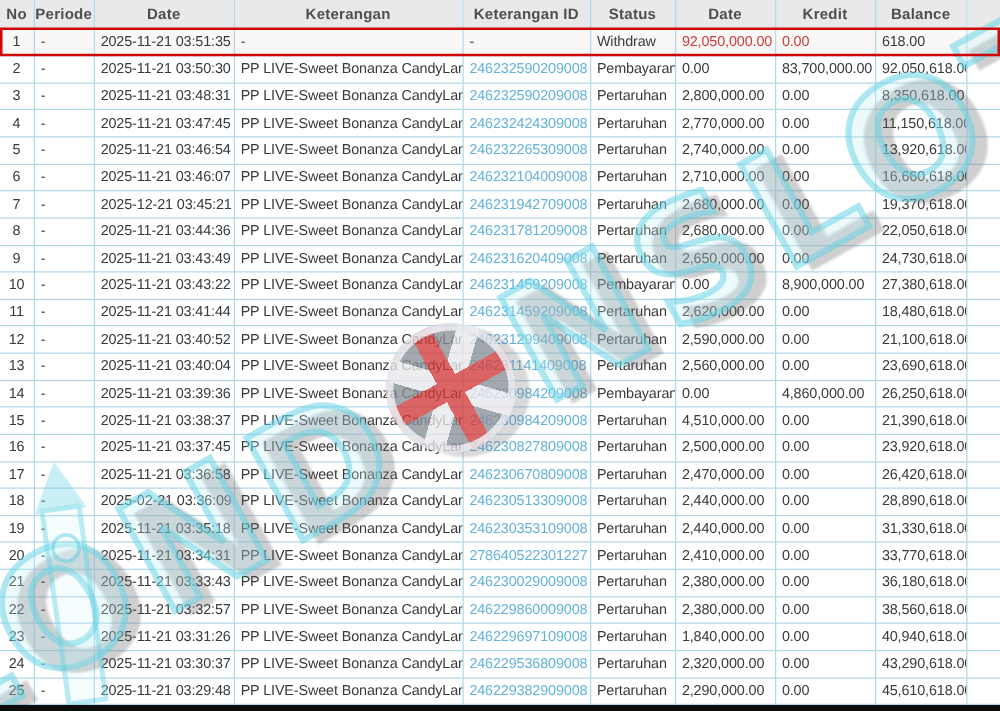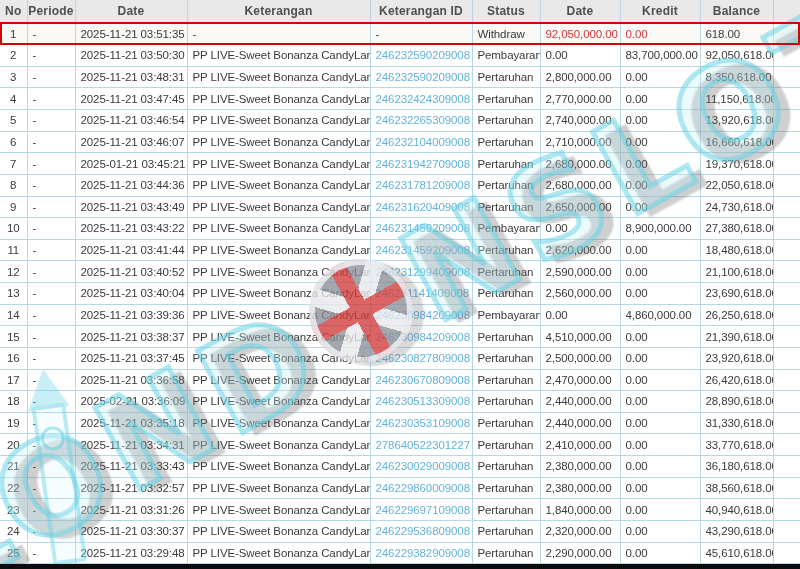--- a/index.html
+++ b/index.html
@@ -161,21 +161,21 @@
           <td><a class="id-link">246232104009008</a></td>
           <td>Pertaruhan</td>
           <td>2,710,000.00</td>
           <td>0.00</td>
           <td>16,660,618.00</td>
           <td>-</td>
         </tr>
         <tr>
           <td class="c-no">7</td>
           <td>-</td>
-          <td>2025-01-21 03:45:21</td>
+          <td>2025-12-21 03:45:21</td>
           <td>PP LIVE-Sweet Bonanza CandyLand</td>
           <td><a class="id-link">246231942709008</a></td>
           <td>Pertaruhan</td>
           <td>2,680,000.00</td>
           <td>0.00</td>
           <td>19,370,618.00</td>
           <td>-</td>
         </tr>
         <tr>
           <td class="c-no">8</td>

